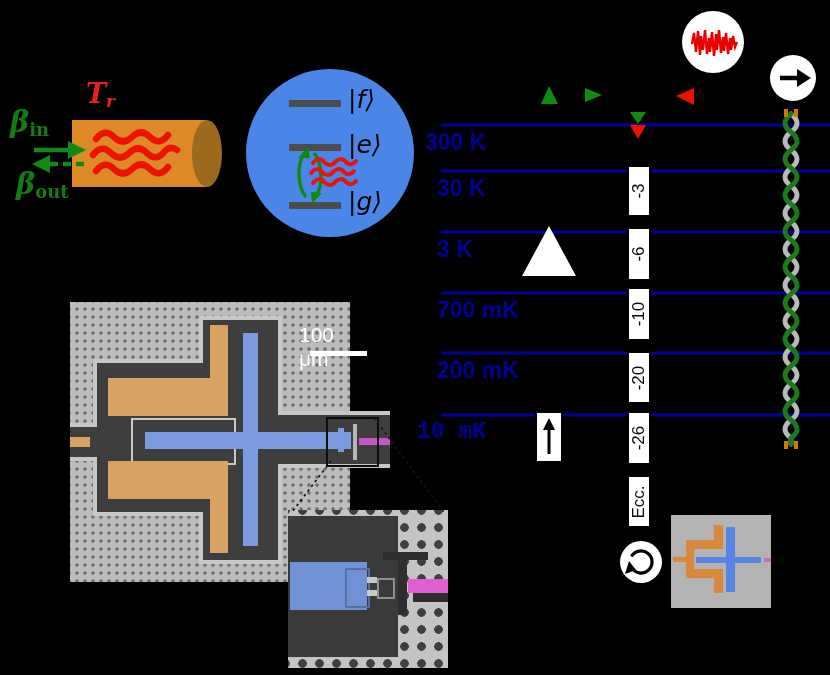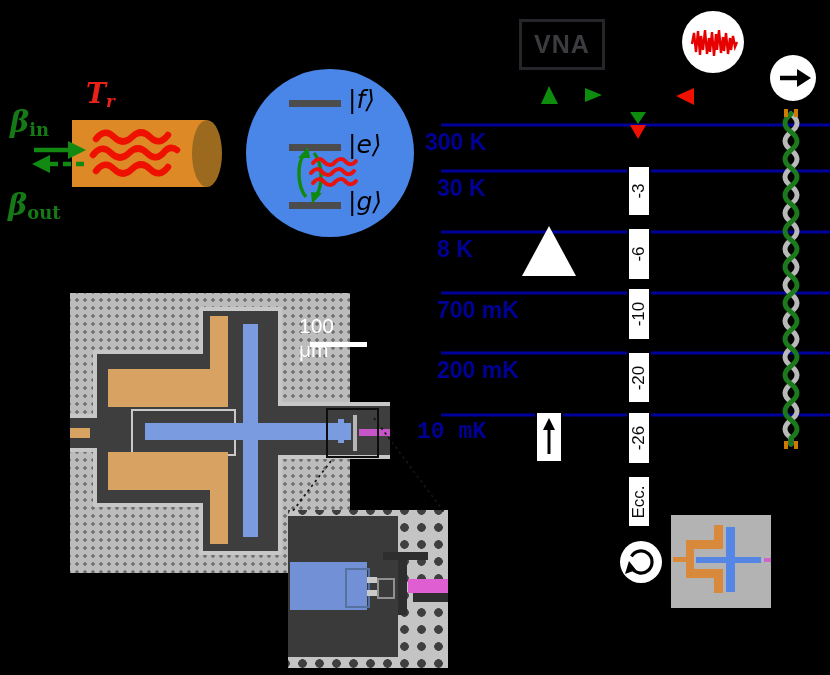--- a/index.html
+++ b/index.html
@@ -19,21 +19,21 @@
   .vna-box{left:519px;top:19px;width:80px;height:45px;border:3px solid #26262a;
            display:flex;align-items:center;justify-content:center;
            color:#3b3b40;font-size:25px;font-weight:600;letter-spacing:1px;}
   
   .stage-label{color:#000097;font-size:23px;font-weight:bold;white-space:nowrap;}
   
   .att-box{left:627px;width:24px;background:#fff;border:2px solid #000;box-sizing:border-box;
            display:flex;align-items:center;justify-content:center;z-index:6;}
   .att-box span{transform:rotate(-90deg);white-space:nowrap;font-size:17px;color:#0a0a0a;}
   
-  .micrograph{left:70px;top:293px;width:280px;height:280px;background-color:#bcbcbc;
+  .micrograph{left:70px;top:302px;width:280px;height:280px;background-color:#bcbcbc;
       background-image:radial-gradient(#6f6f6f 1.5px,transparent 1.8px);
       background-size:8px 8px;background-position:3px 3px;z-index:2;}
   .halo{background:#c7c7c7;}
   .trench{background:#3e3e3e;}
   .orange-m{background:#d7a262;}
   .blue-m{background:#7b9be0;}
   .scalebar-text{color:#fff;font-size:21px;}
   
   .inset{left:288px;top:510px;width:160px;height:158px;background-color:#c4c4c4;
       background-image:radial-gradient(#3f3f3f 4px,transparent 4.6px);
@@ -209,33 +209,32 @@
       <polygon points="625,574 636,570 629,561" fill="#000"></polygon>
     </g>
   </svg>
 
   <div class="abs z5 math lbl-red tr-label" style="left:86px;top:78px;">
     <span>T</span><span class="sub-it">r</span>
   </div>
   <div class="abs z5 math lbl-green beta" style="left:10px;top:105px;">
     <span>β</span><span class="sub">in</span>
   </div>
-  <div class="abs z5 math lbl-green beta" style="left:8px;top:167px;margin-top:21px;">
+  <div class="abs z5 math lbl-green beta" style="left:16px;top:167px;">
     <span>β</span><span class="sub">out</span>
   </div>
 
   <div class="abs z5 level-label" style="left:348px;top:85px;">|f⟩</div>
   <div class="abs z5 level-label" style="left:348px;top:130px;">|e⟩</div>
   <div class="abs z5 level-label" style="left:348px;top:187px;">|g⟩</div>
 
-  <div class="abs z5 vna-box">VNA</div>
 
   <div class="abs z5 stage-label" style="left:425px;top:129px;">300 K</div>
   <div class="abs z5 stage-label" style="left:437px;top:175px;">30 K</div>
-  <div class="abs z5 stage-label" style="left:437px;top:236px;">8 K</div>
+  <div class="abs z5 stage-label" style="left:437px;top:236px;">3 K</div>
   <div class="abs z5 stage-label" style="left:437px;top:297px;">700 mK</div>
   <div class="abs z5 stage-label" style="left:437px;top:357px;">200 mK</div>
   <div class="abs z5 stage-label" style="left:417px;top:419px;font-family:Liberation Mono, monospace;">10 mK</div>
 
   <div class="abs att-box" style="top:165px;height:52px;">
       <span>-3</span>
     </div>
   <div class="abs att-box" style="top:227px;height:54px;">
       <span>-6</span>
     </div>

